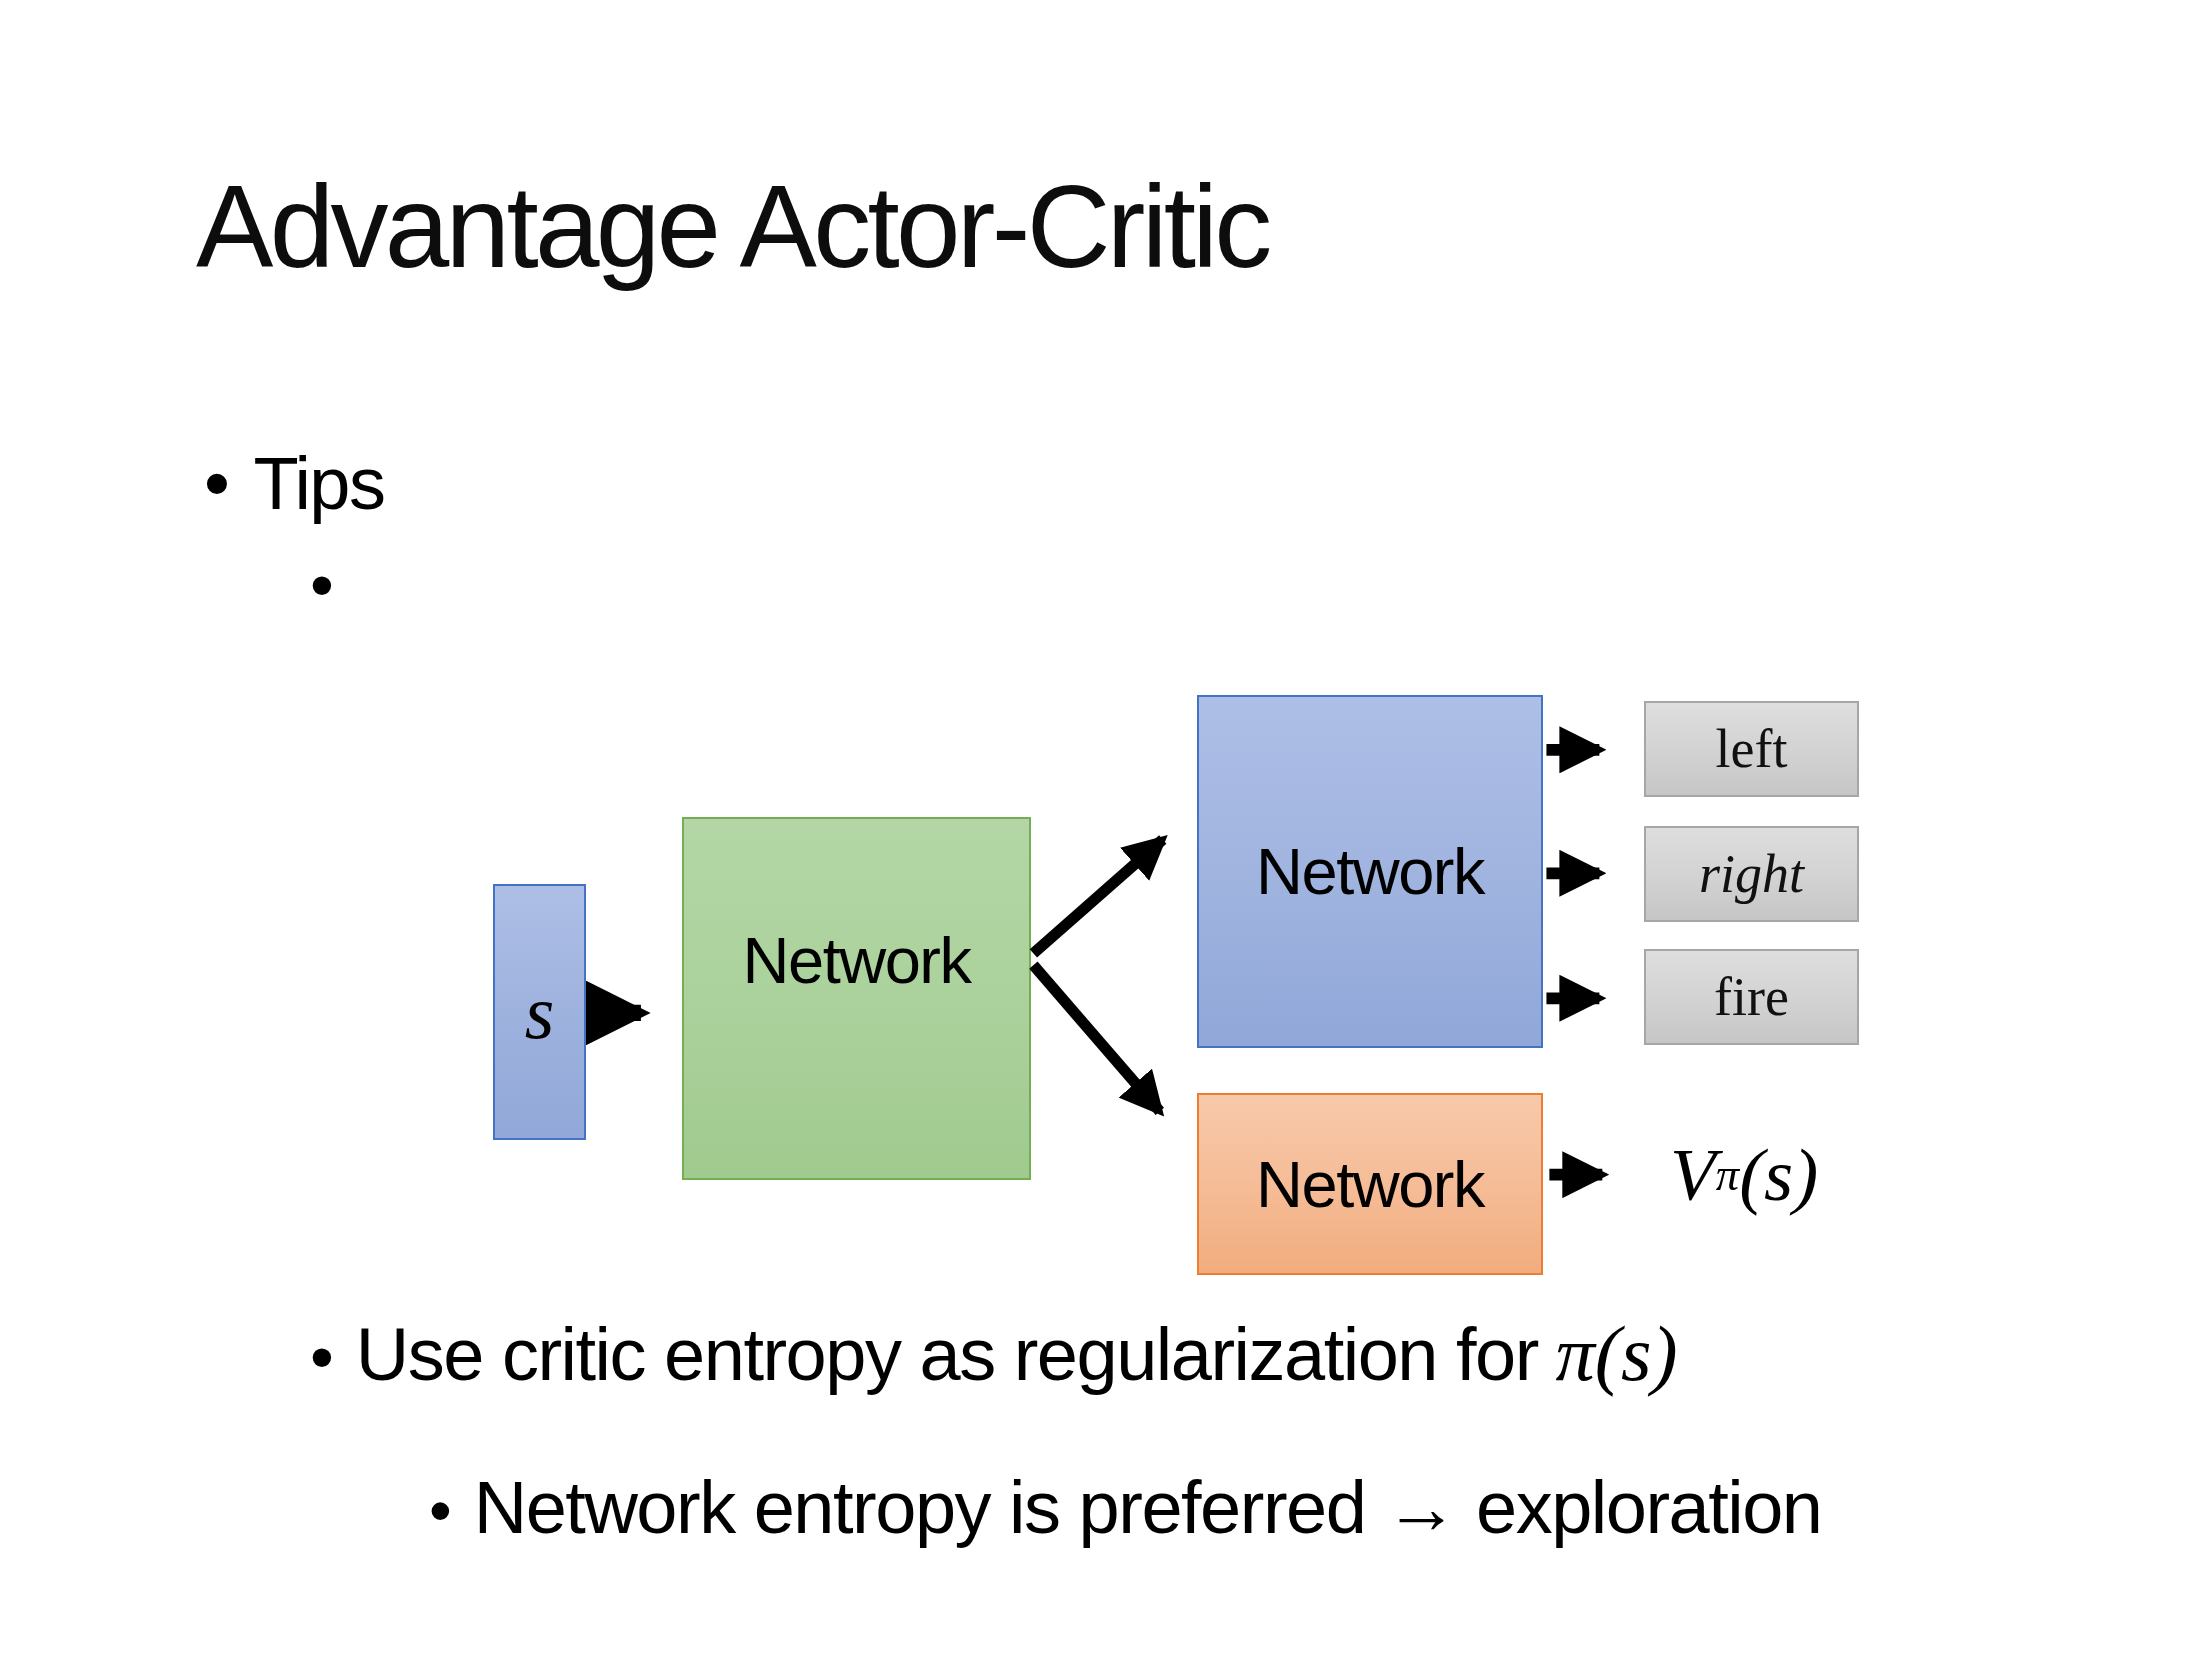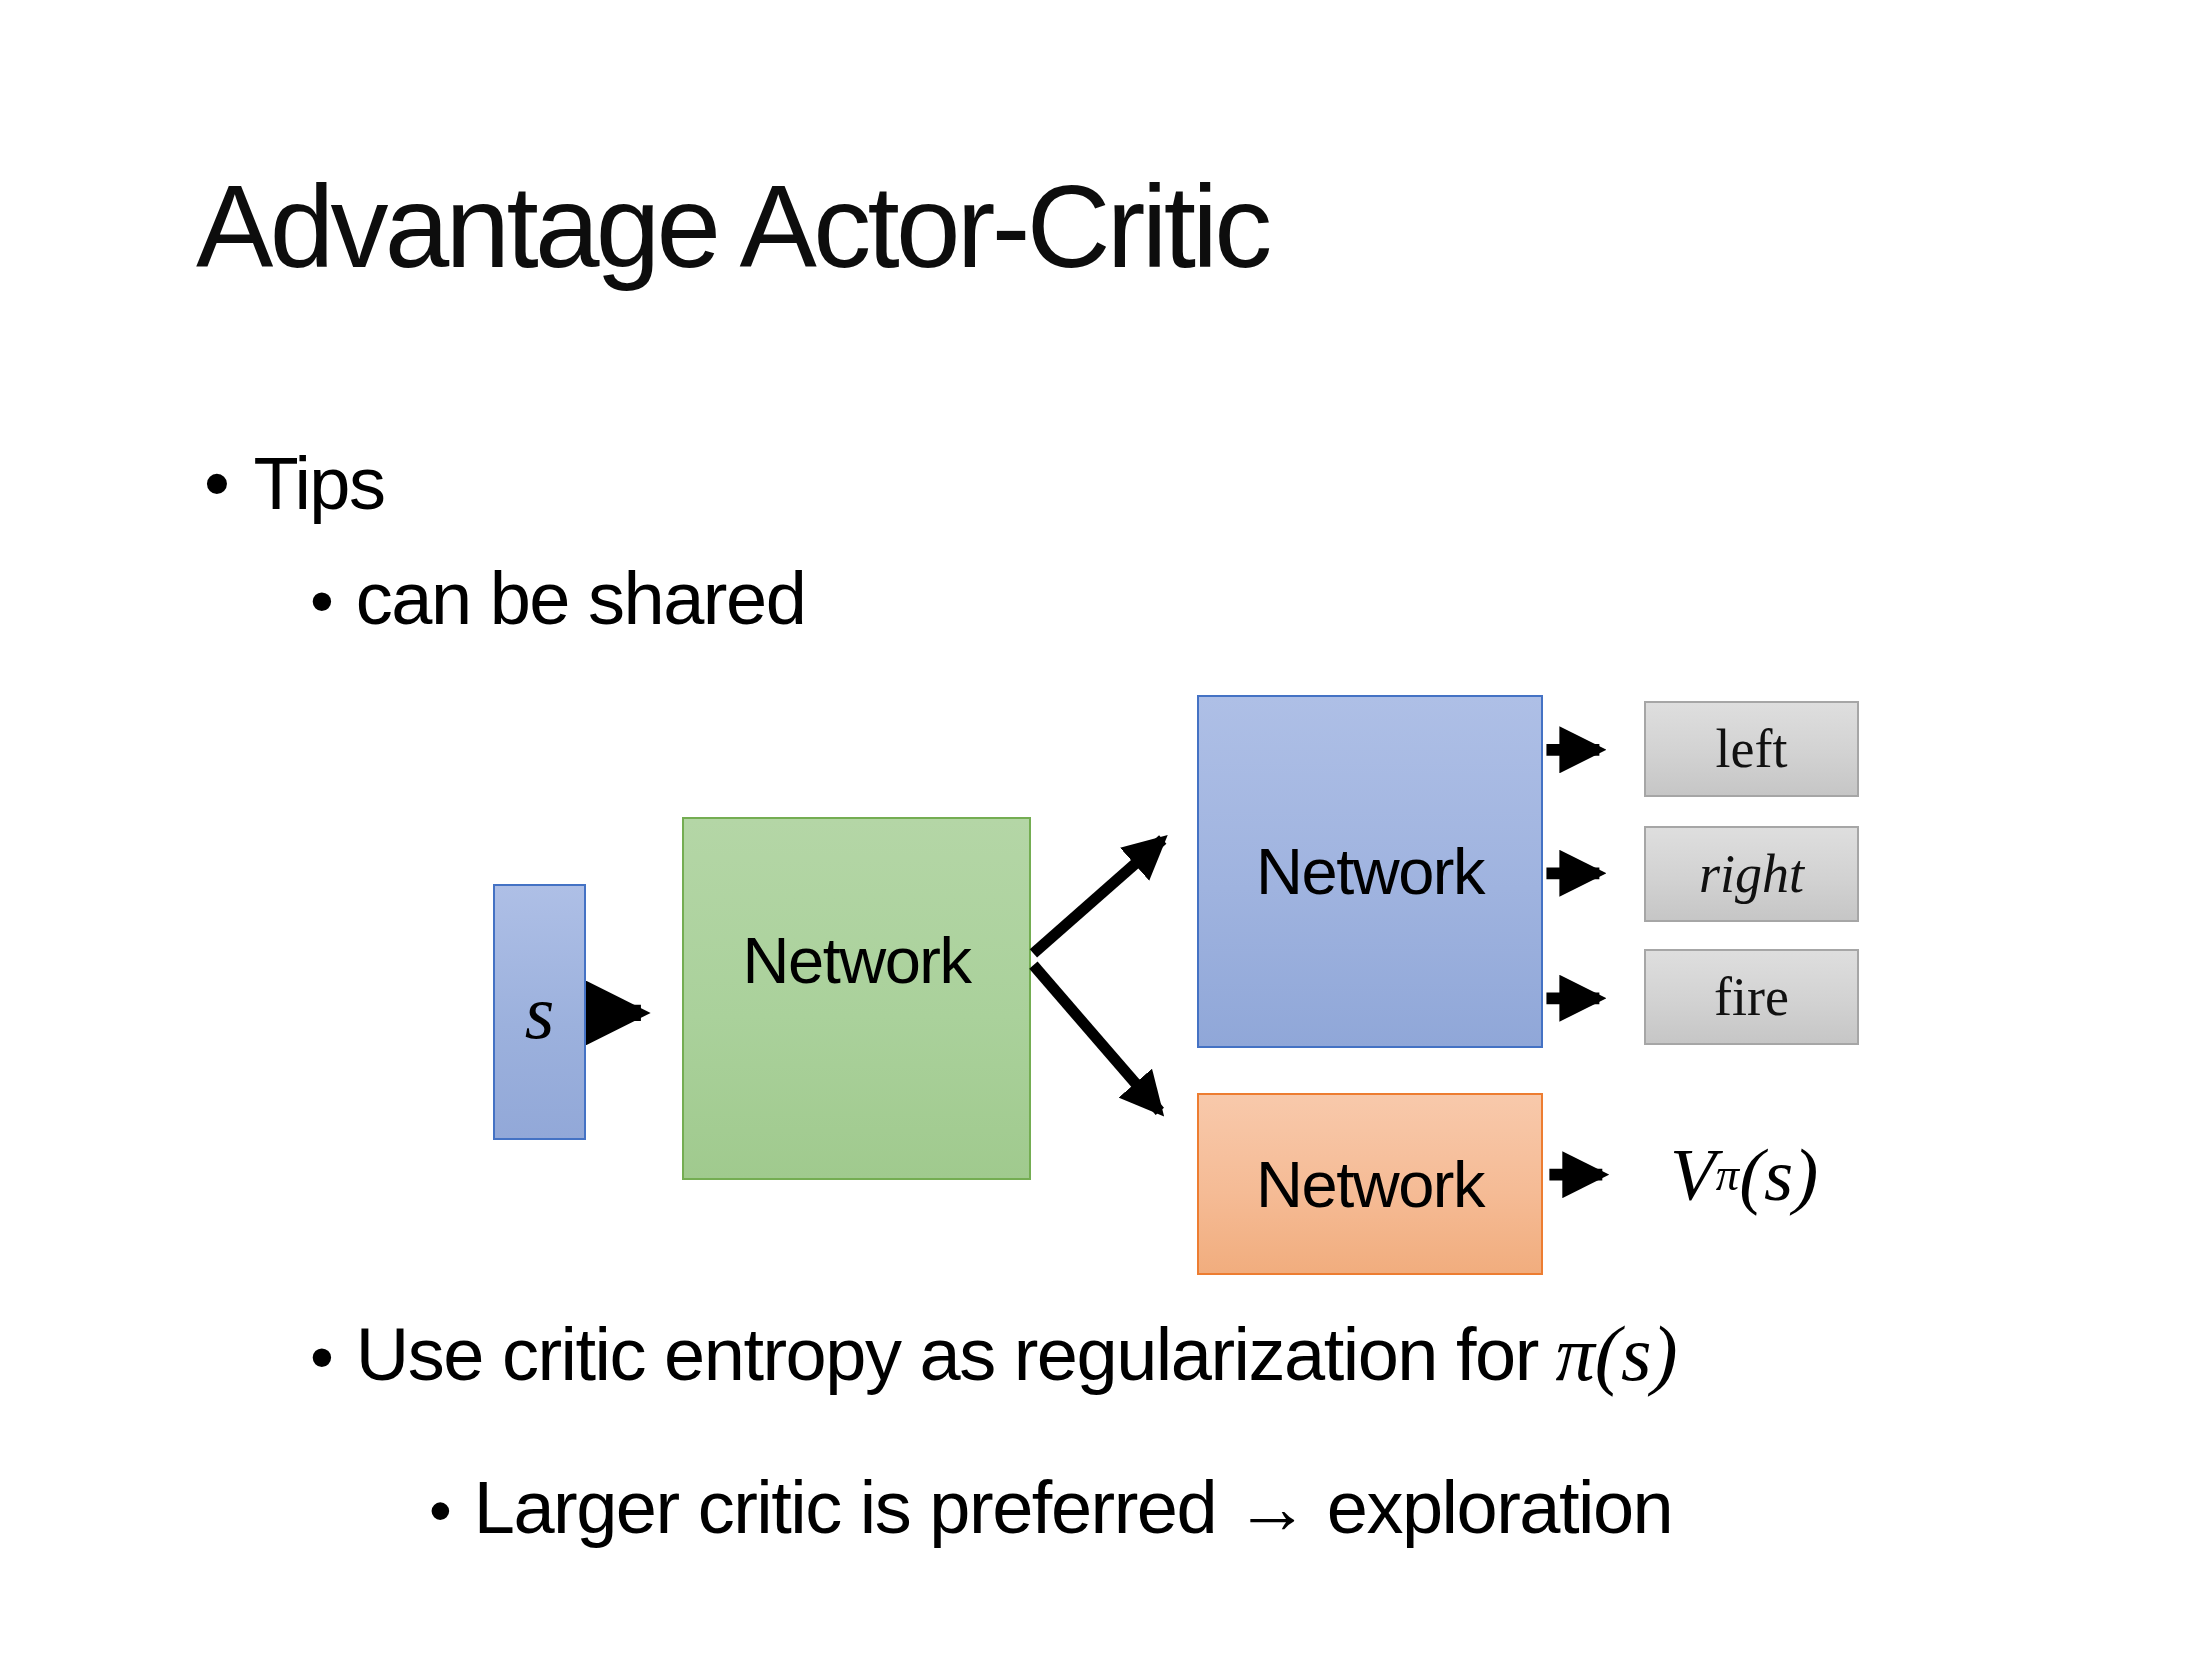--- a/index.html
+++ b/index.html
@@ -80,21 +80,20 @@
 <div class="abs title">Advantage Actor-Critic</div>
 
 <div class="abs bline l1" style="left:184px;top:441px;">
   <span class="bdot">•</span>
   <span>Tips</span>
 </div>
 
 <div class="abs bline l2" style="left:290px;top:545px;">
   <span class="bdot">•</span>
   <div class="btext">
-    <div class="bl2">can be shared</div>
   </div>
 </div>
 
 <div class="box state-box">
   <span class="math">s</span>
 </div>
 
 <div class="box shared-box">
   <span class="net-label">Network</span>
 </div>
@@ -140,15 +139,15 @@
 
 <div class="abs bline l2" style="left:290px;top:1300px;">
   <span class="bdot">•</span>
   <div class="bl1">
     <span>Use critic entropy as regularization for</span><span class="math m-end">π(s)</span>
   </div>
 </div>
 
 <div class="abs bline l3" style="left:409px;top:1465px;">
   <span class="bdot">•</span>
-  <span>Larger critic is preferred → exploration</span>
+  <span>Network entropy is preferred → exploration</span>
 </div>
 
 
 </body></html>

